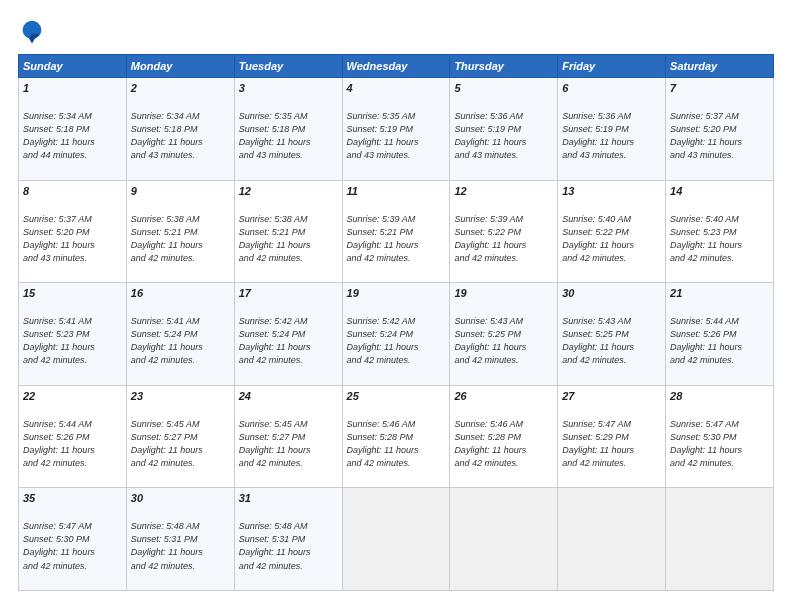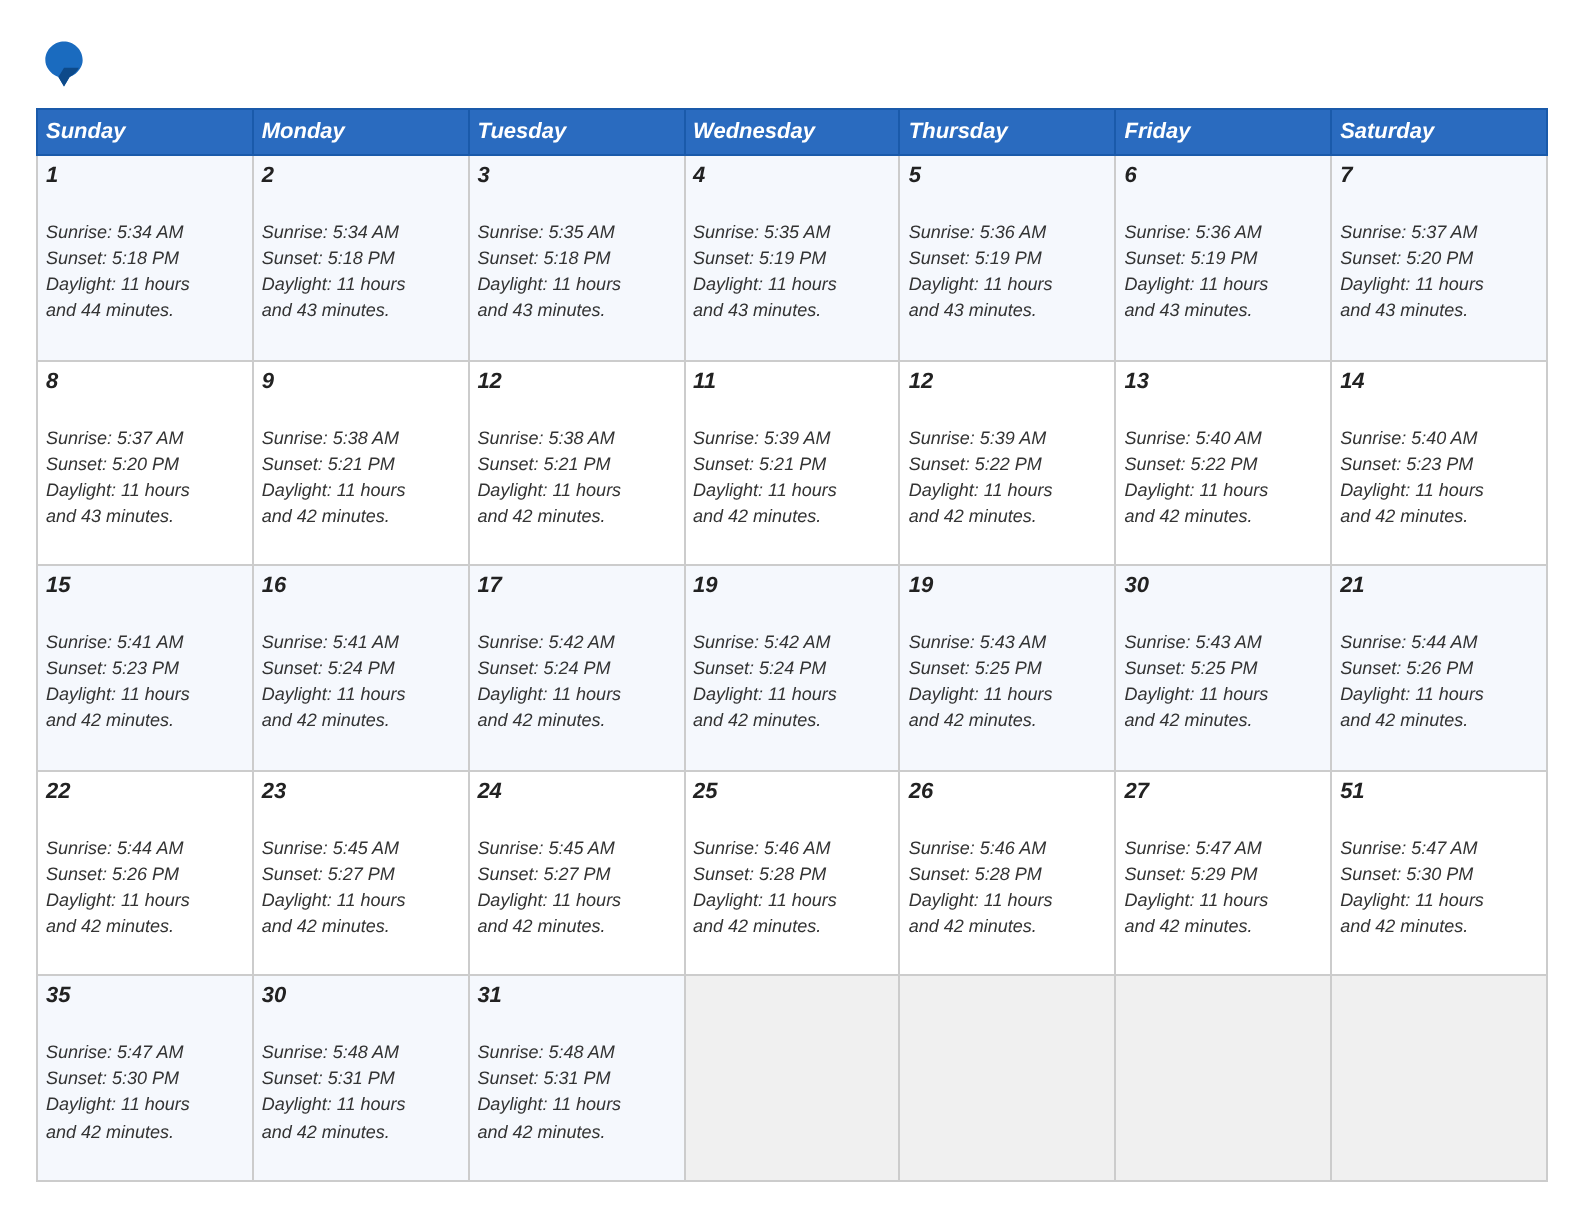--- a/index.html
+++ b/index.html
@@ -323,21 +323,21 @@
 and 42 minutes.</div>
           </td>
           <td>
             <span class="day-num">27</span>
             <div class="day-info" style="white-space: pre-line;">Sunrise: 5:47 AM
 Sunset: 5:29 PM
 Daylight: 11 hours
 and 42 minutes.</div>
           </td>
           <td>
-            <span class="day-num">51</span>
+            <span class="day-num">28</span>
             <div class="day-info" style="white-space: pre-line;">Sunrise: 5:47 AM
 Sunset: 5:30 PM
 Daylight: 11 hours
 and 42 minutes.</div>
           </td>
         </tr>
         <tr>
           <td>
             <span class="day-num">35</span>
             <div class="day-info" style="white-space: pre-line;">Sunrise: 5:47 AM

